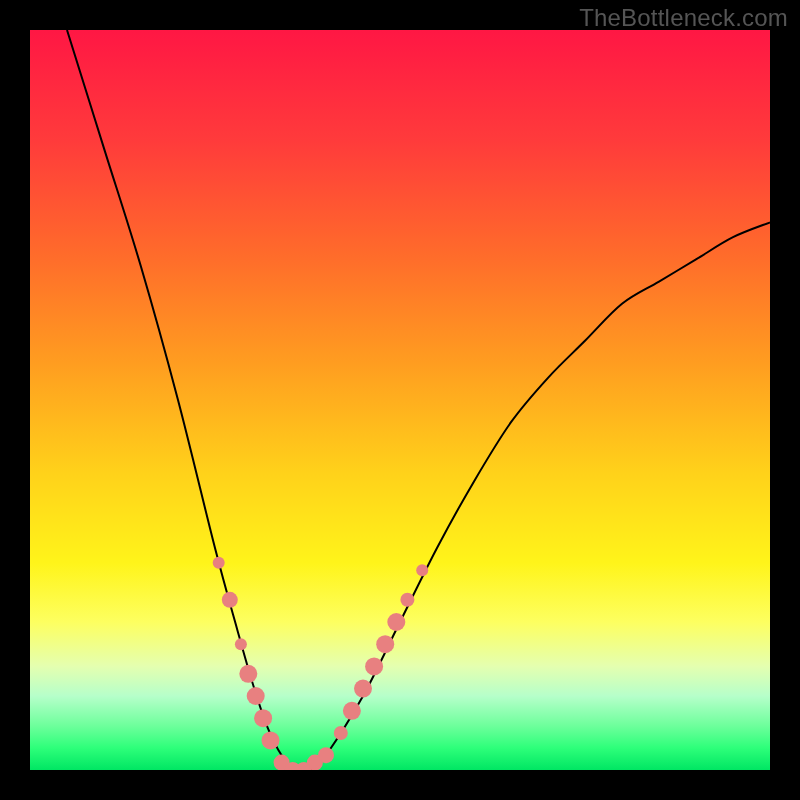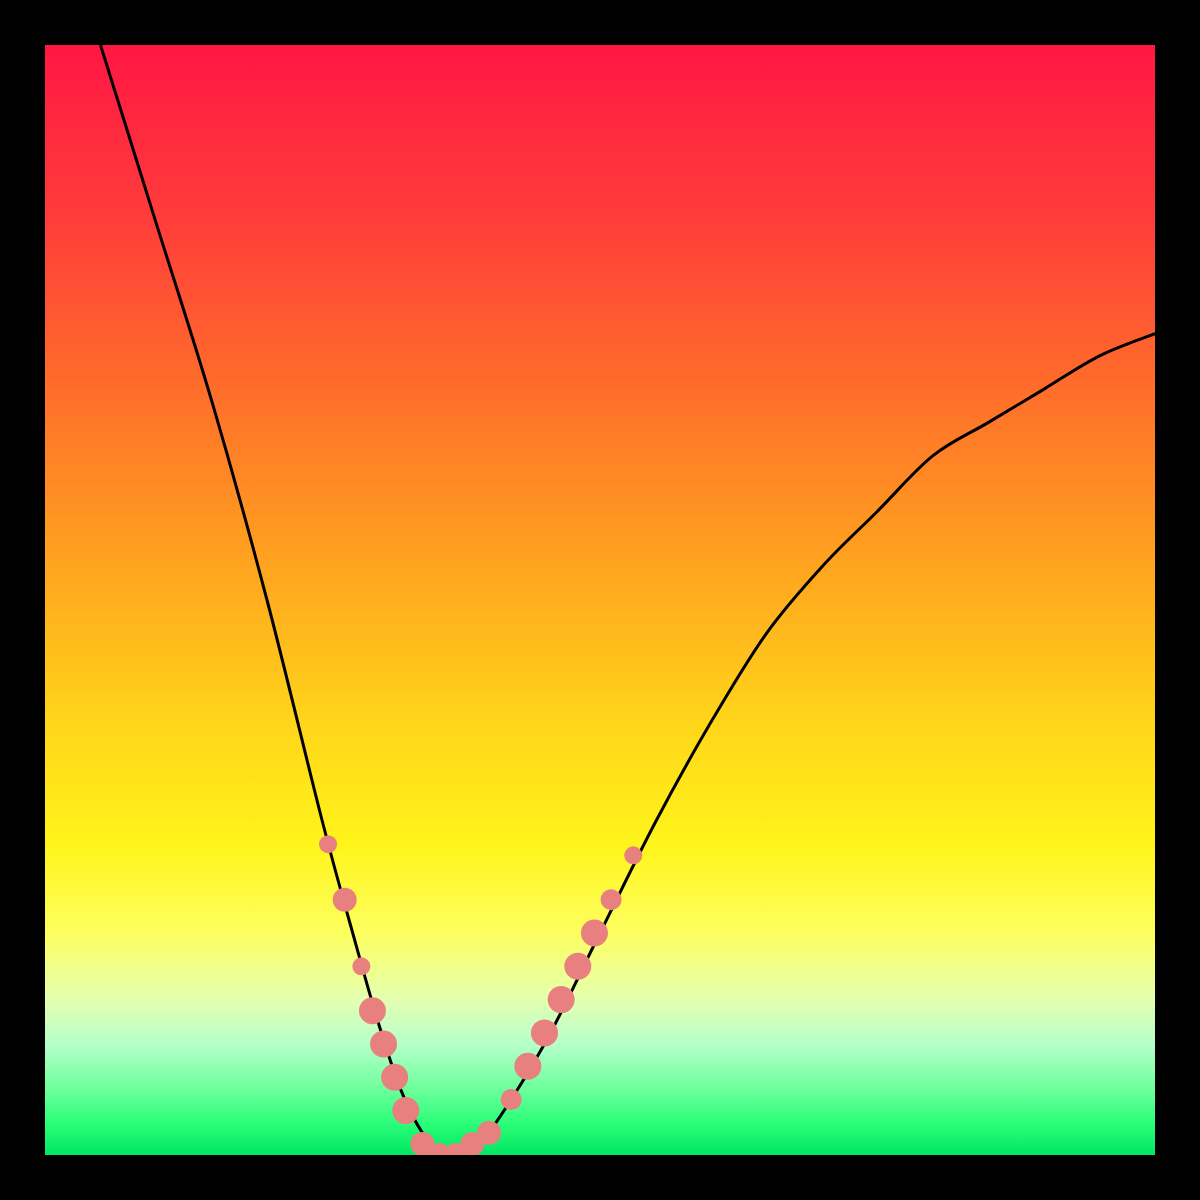--- a/index.html
+++ b/index.html
@@ -42,20 +42,21 @@
     left: 0; top: 0;
     width: 740px;
     height: 740px;
     overflow: visible;
   }
 </style>
 </head>
 <body>
 
 <div class="outer">
+  <div class="watermark">TheBottleneck.com</div>
 
   <div class="plot-area">
     <svg class="gradient-bg" width="740" height="740" viewBox="0 0 740 740" preserveAspectRatio="none">
       <defs>
         <linearGradient id="bg-grad" x1="0" y1="0" x2="0" y2="1">
             <stop offset="0%" stop-color="#ff1744"></stop>
             <stop offset="15%" stop-color="#ff3b3b"></stop>
             <stop offset="30%" stop-color="#ff6a2b"></stop>
             <stop offset="45%" stop-color="#ff9d20"></stop>
             <stop offset="60%" stop-color="#ffd21a"></stop>

